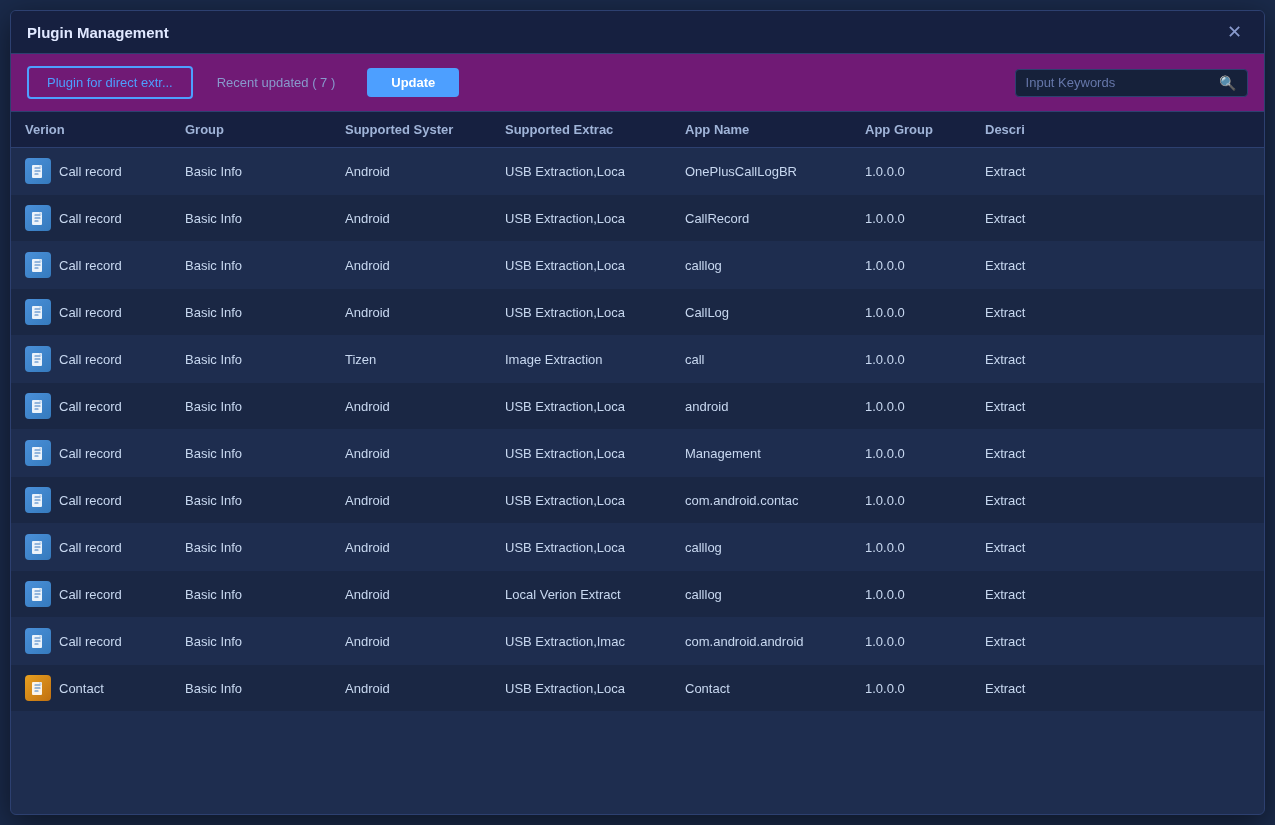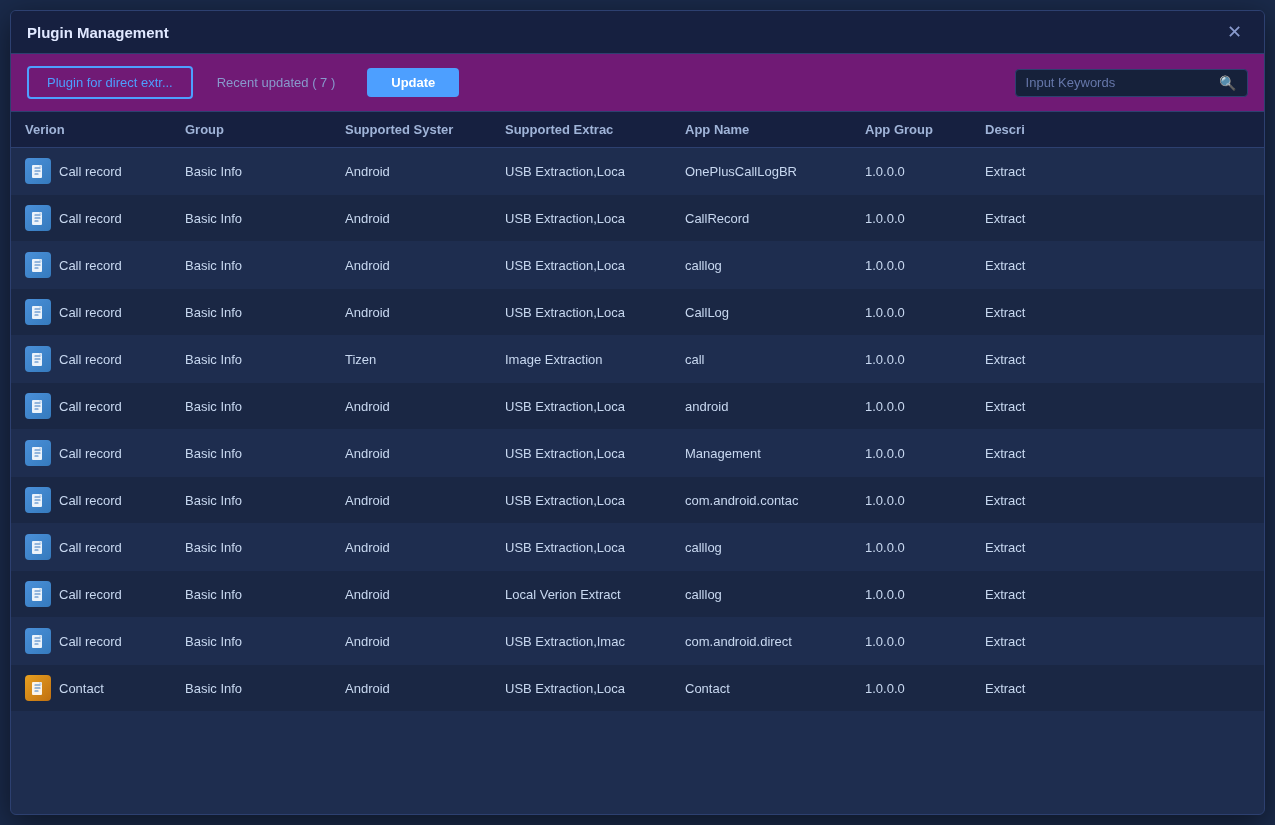--- a/index.html
+++ b/index.html
@@ -434,21 +434,21 @@
           <path d="M10 2l2 2" stroke="white" stroke-width="1" fill="none"></path>
           <path d="M10 2v2h2" stroke="#aac8e8" stroke-width="0.8" fill="none"></path>
         </svg>
       </span>
       <span>Call record</span>
     </div>
   </td>
             <td>Basic Info</td>
             <td>Android</td>
             <td>USB Extraction,Imac</td>
-            <td>com.android.direct</td>
+            <td>com.android.android</td>
             <td>1.0.0.0</td>
             <td>Extract</td>
           </tr>
           <tr>
             <td>
     <div class="plugin-cell">
       <span class="plugin-icon" style="background: linear-gradient(135deg, #e8a020 0%, #c07010 100%)">
         <svg viewBox="0 0 16 16" fill="none">
           <rect x="2" y="2" width="10" height="13" rx="1" fill="white" fill-opacity="0.9"></rect>
           <path d="M5 5h5M5 8h5M5 11h3" stroke="#3a7ac0" stroke-width="1.2" stroke-linecap="round"></path>

